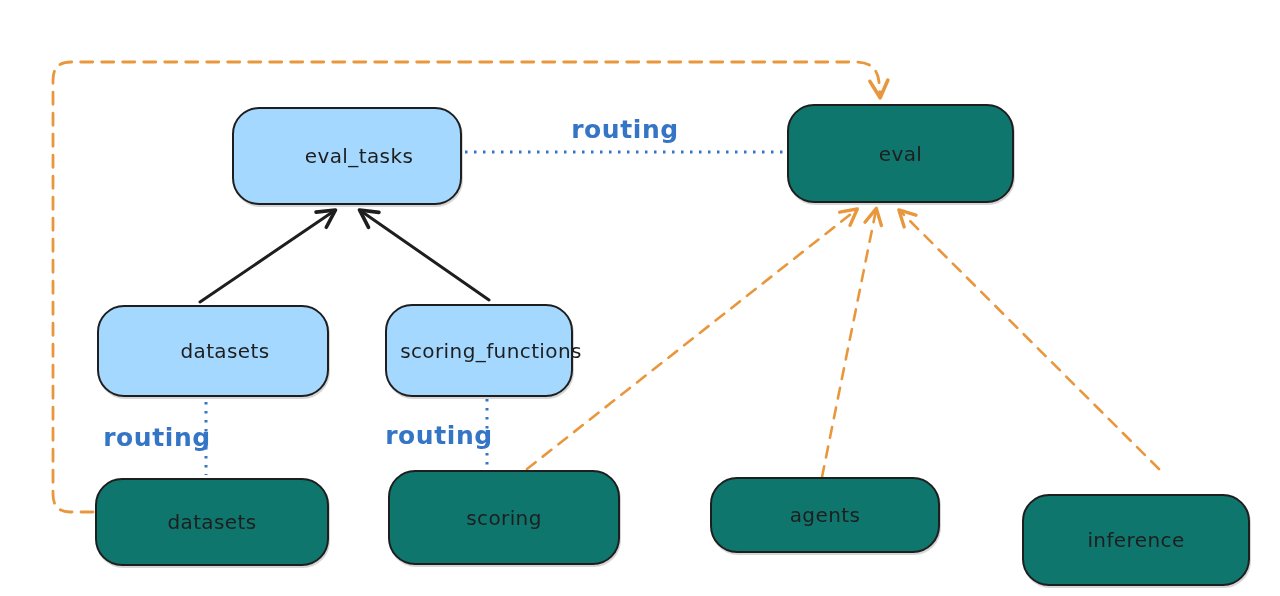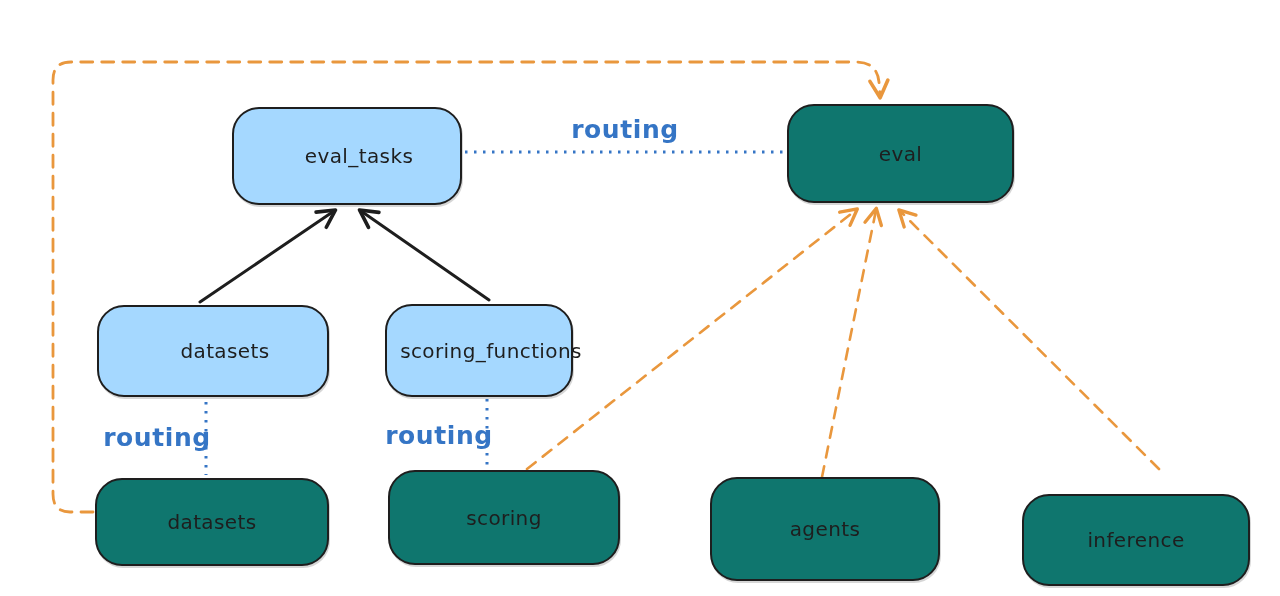--- a/index.html
+++ b/index.html
@@ -79,21 +79,21 @@
   </div>
 
   <div class="node green" style="left:95px;top:478px;width:234px;height:88px">
     <span>datasets</span>
   </div>
 
   <div class="node green" style="left:388px;top:470px;width:232px;height:95px">
     <span>scoring</span>
   </div>
 
-  <div class="node green" style="left:710px;top:477px;width:230px;height:104px">
+  <div class="node green" style="left:710px;top:477px;width:230px;height:76px">
     <span>agents</span>
   </div>
 
   <div class="node green" style="left:1022px;top:494px;width:228px;height:92px">
     <span>inference</span>
   </div>
 
   <div class="edge-label" style="left:625px;top:129px">routing</div>
 
   <div class="edge-label" style="left:157px;top:437px">routing</div>

